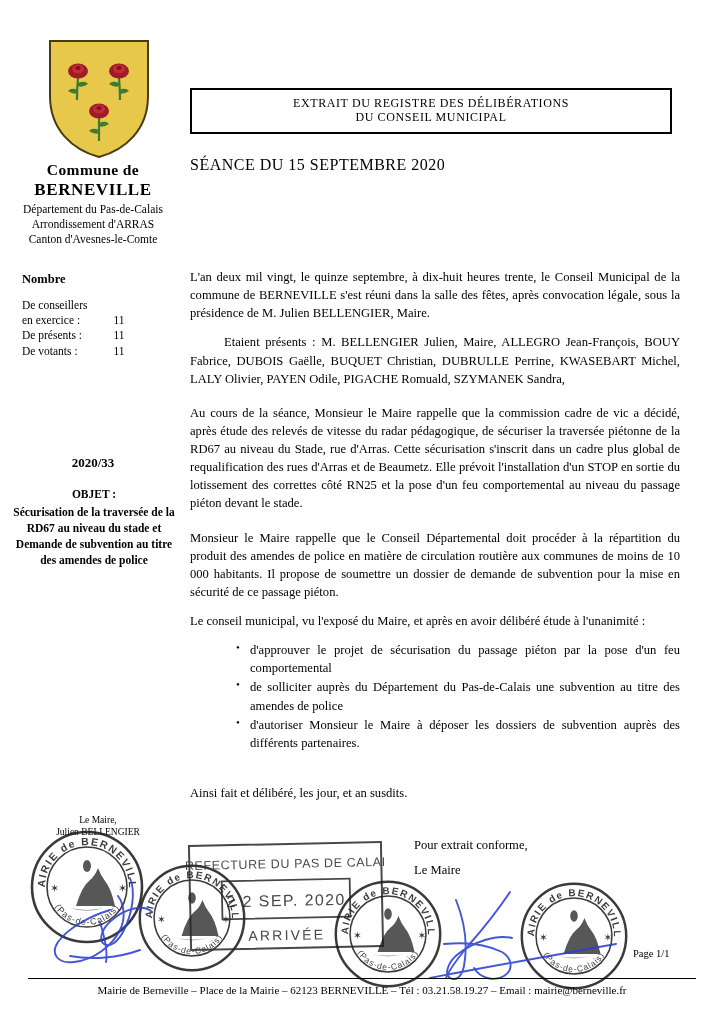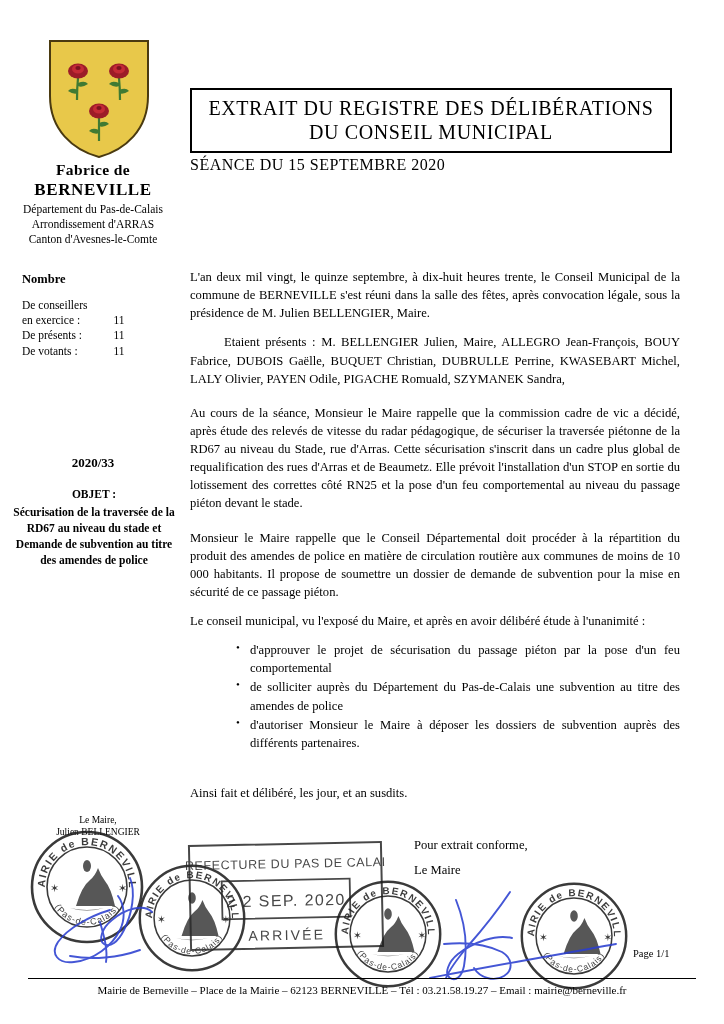--- a/index.html
+++ b/index.html
@@ -133,21 +133,21 @@
     left: 0px;
     top: 88px;
     width: 478px;
     border: 2px solid #000;
     padding: 6px 0 7px 0;
     text-align: center;
     line-height: 1.2;
   }
   .title-line {
     display: block;
-    font-size: 20px;
+    font-size: 12px;
     letter-spacing: 0.6px;
   }
   .seance-line {
     position: absolute;
     left: 0;
     top: 156px;
     width: 478px;
     text-align: left;
     font-size: 16px;
     letter-spacing: 0.5px;
@@ -270,21 +270,21 @@
           <path d="M52 92 Q45 89 42 93 Q48 97 52 95 Z" fill="#3f7a33"></path>
           <path d="M52 85 Q59 82 62 86 Q56 90 52 88 Z" fill="#3f7a33"></path>
           <ellipse cx="52" cy="73" rx="10" ry="7.5" fill="#9c1c28"></ellipse>
           <ellipse cx="52" cy="71" rx="6" ry="4.5" fill="#c42b35"></ellipse>
           <ellipse cx="52" cy="70" rx="2.6" ry="2" fill="#7a1320"></ellipse>
         </g>
       </svg>
     </div>
 
     <div class="commune-block">
-      <div class="commune-de">Fabrice de</div>
+      <div class="commune-de">Commune de</div>
       <div class="commune-name">BERNEVILLE</div>
       <div class="commune-sub">Département du Pas-de-Calais</div>
       <div class="commune-sub">Arrondissement d'ARRAS</div>
       <div class="commune-sub">Canton d'Avesnes-le-Comte</div>
     </div>
 
     <div class="nombre-block">
       <div class="nombre-title">Nombre</div>
       <span class="count-row"><span class="lbl">De conseillers</span><span class="val"></span></span>
       <span class="count-row"><span class="lbl">en exercice :</span><span class="val">11</span></span>

